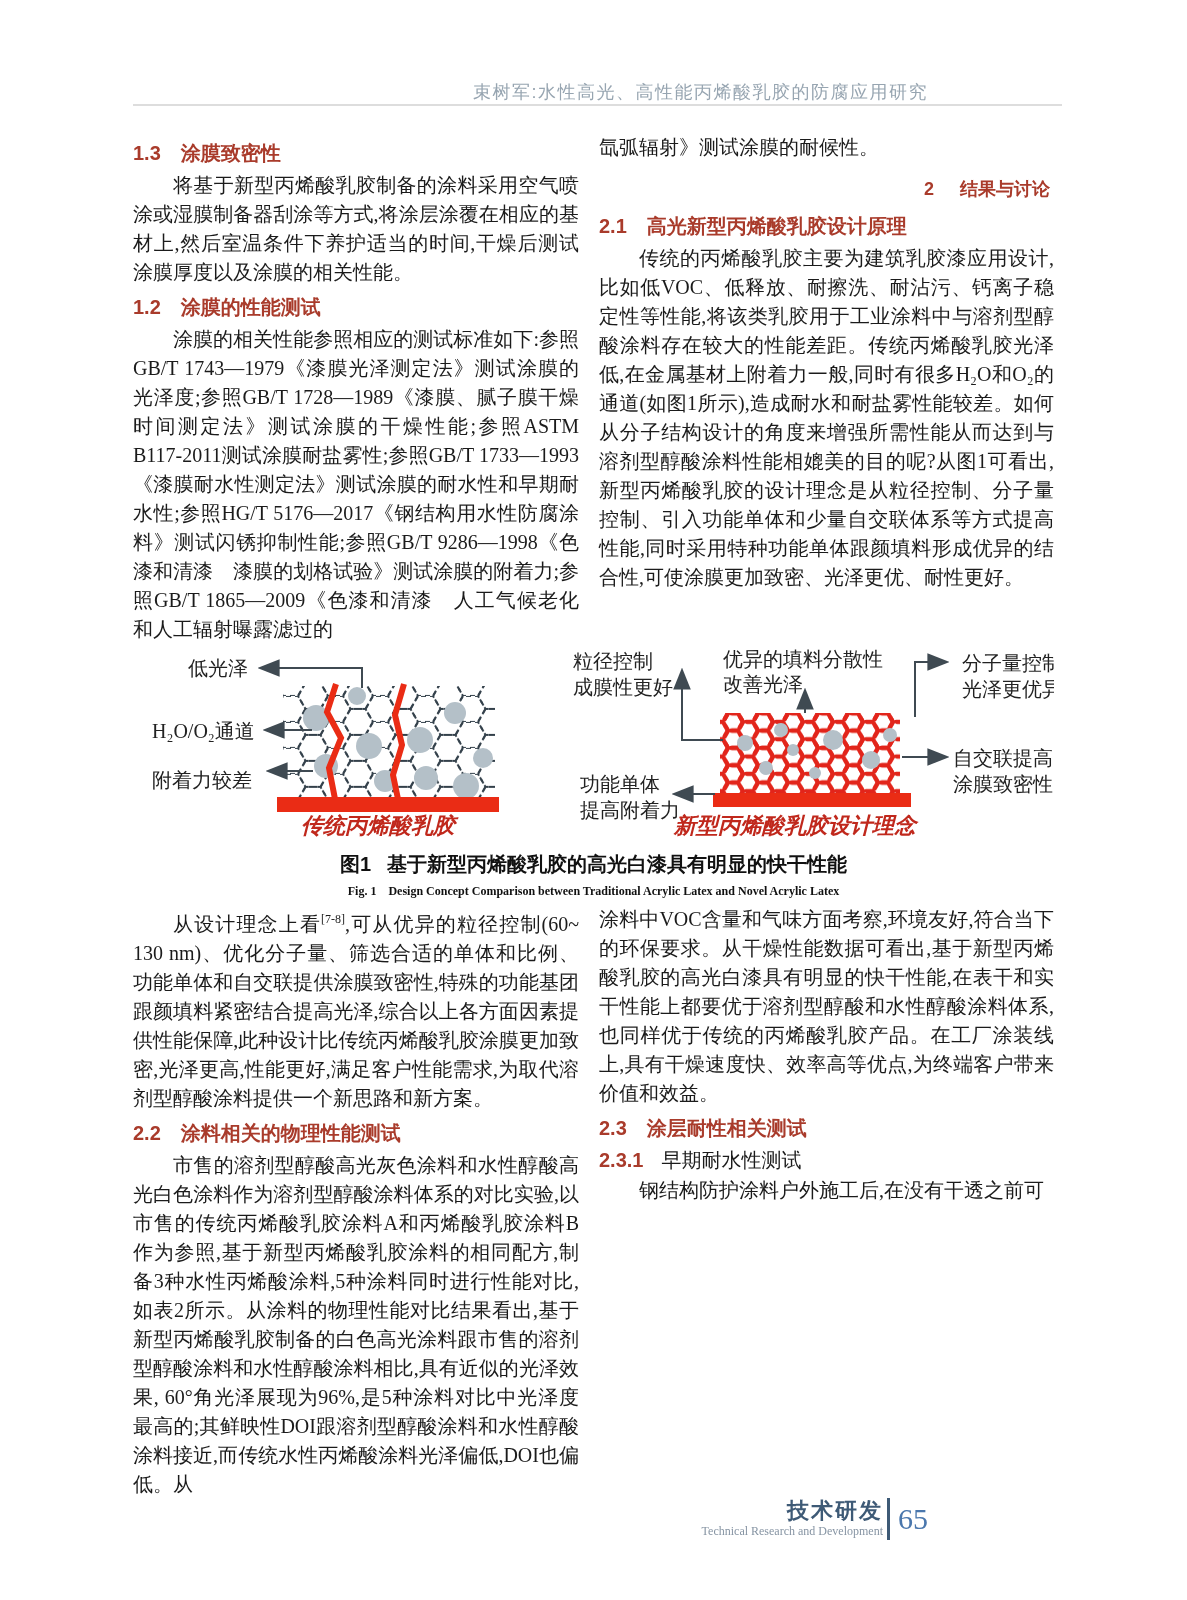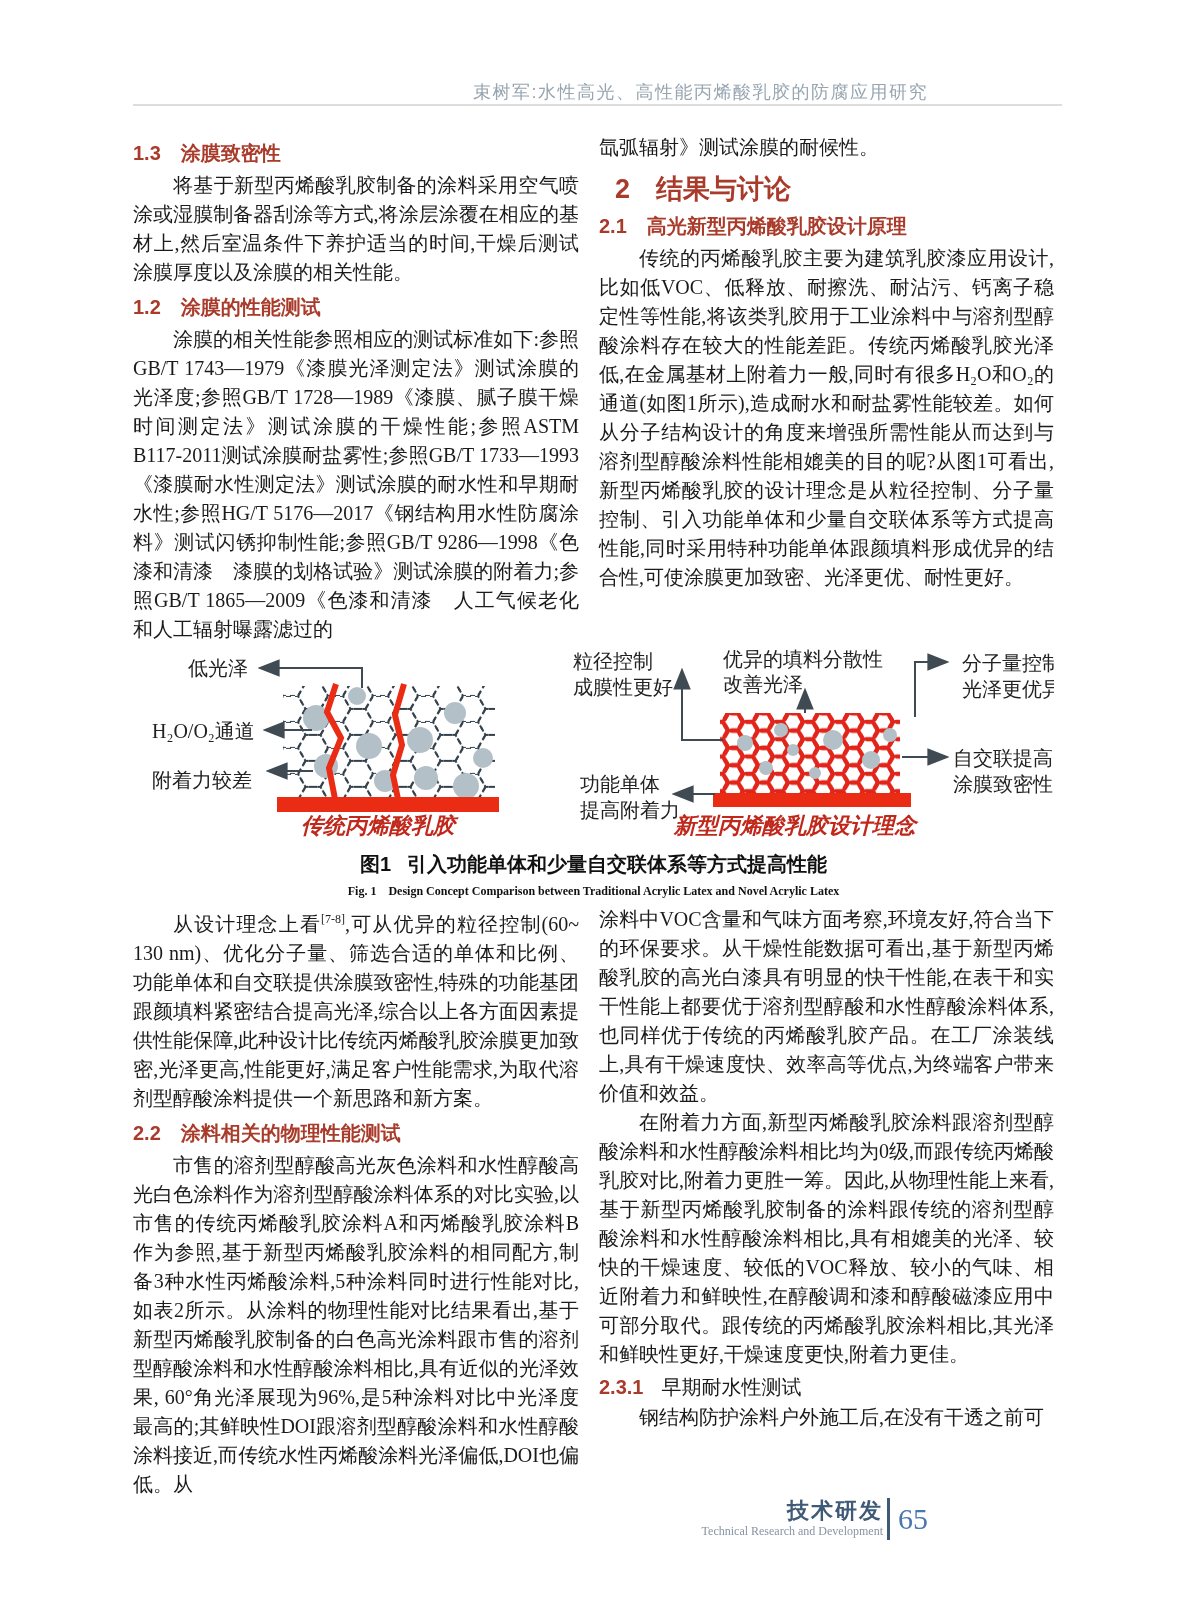--- a/index.html
+++ b/index.html
@@ -15,21 +15,21 @@
   #col-rt{left:599px;top:133px;width:455px;}
   #col-lb{left:133px;top:905px;}
   #col-rb{left:599px;top:905px;width:455px;}
   .para{margin:0;text-indent:2em;}
   .para.noindent{text-indent:0;}
   sup{font-size:12px;}
   .h-sec{color:#a93b2b;font-family:"Liberation Sans","DejaVu Sans",sans-serif;font-weight:bold;
         font-size:20px;line-height:28px;margin:6px 0 4px;text-indent:0;text-align:left;}
   .h-sec .num{margin-right:20px;}
   .h-main{color:#a93b2b;font-family:"Liberation Sans","DejaVu Sans",sans-serif;font-weight:bold;
-        font-size:27px;line-height:34px;margin:10px 16px 6px;text-indent:0;text-align:left;}
+        font-size:18px;line-height:34px;margin:10px 4px 6px;text-indent:0;text-align:right;}
   .h-main .num{margin-right:26px;}
   .h-sub3{font-size:20px;line-height:28px;margin:4px 0 2px;text-indent:0;text-align:left;}
   .h-sub3 .num{color:#a93b2b;font-family:"Liberation Sans","DejaVu Sans",sans-serif;font-weight:bold;margin-right:18px;}
   .h-sub3 .t3{color:#1b1b1b;font-weight:normal;}
   
   .figure{position:absolute;left:133px;top:618px;width:921px;}
   .fig-svg text{font-family:"Liberation Serif","DejaVu Serif",serif;font-size:20px;fill:#222;}
   .fig-svg text.fig-red-cap{fill:#c0281c;font-style:italic;font-weight:bold;font-size:22px;}
   .fig-cap-cn{text-align:center;font-family:"Liberation Sans","DejaVu Sans",sans-serif;font-weight:bold;
         font-size:20px;color:#111;margin-top:2px;}
@@ -168,38 +168,40 @@
         <text x="829" y="78">光泽更优异</text>
         <text x="447" y="173">功能单体</text>
         <text x="447" y="199">提高附着力</text>
         <text x="820" y="147">自交联提高</text>
         <text x="820" y="173">涂膜致密性</text>
         <text x="662" y="215" text-anchor="middle" class="fig-red-cap">新型丙烯酸乳胶设计理念</text>
       </g>
     </svg>
 
     <div class="fig-cap-cn">
-      <span class="capnum">图1</span><span>引入功能单体和少量自交联体系等方式提高性能</span>
+      <span class="capnum">图1</span><span>基于新型丙烯酸乳胶的高光白漆具有明显的快干性能</span>
     </div>
     <div class="fig-cap-en">
       <span class="capnum">Fig. 1</span><span>Design Concept Comparison between Traditional Acrylic Latex and Novel Acrylic Latex</span>
     </div>
   </div>
 
   <div class="col" id="col-lb">
     <p class="para"><span>从设计理念上看</span><sup>[7-8]</sup><span>,可从优异的粒径控制(60~ 130 nm)、优化分子量、筛选合适的单体和比例、功能单体和自交联提供涂膜致密性,特殊的功能基团跟颜填料紧密结合提高光泽,综合以上各方面因素提供性能保障,此种设计比传统丙烯酸乳胶涂膜更加致密,光泽更高,性能更好,满足客户性能需求,为取代溶剂型醇酸涂料提供一个新思路和新方案。</span></p>
     <div class="h-sec">
       <span class="num">2.2</span><span>涂料相关的物理性能测试</span>
     </div>
     <p class="para">市售的溶剂型醇酸高光灰色涂料和水性醇酸高光白色涂料作为溶剂型醇酸涂料体系的对比实验,以市售的传统丙烯酸乳胶涂料A和丙烯酸乳胶涂料B作为参照,基于新型丙烯酸乳胶涂料的相同配方,制备3种水性丙烯酸涂料,5种涂料同时进行性能对比,如表2所示。从涂料的物理性能对比结果看出,基于新型丙烯酸乳胶制备的白色高光涂料跟市售的溶剂型醇酸涂料和水性醇酸涂料相比,具有近似的光泽效果, 60°角光泽展现为96%,是5种涂料对比中光泽度最高的;其鲜映性DOI跟溶剂型醇酸涂料和水性醇酸涂料接近,而传统水性丙烯酸涂料光泽偏低,DOI也偏低。从</p>
   </div>
 
   <div class="col" id="col-rb">
     <p class="para noindent">涂料中VOC含量和气味方面考察,环境友好,符合当下的环保要求。从干燥性能数据可看出,基于新型丙烯酸乳胶的高光白漆具有明显的快干性能,在表干和实干性能上都要优于溶剂型醇酸和水性醇酸涂料体系,也同样优于传统的丙烯酸乳胶产品。在工厂涂装线上,具有干燥速度快、效率高等优点,为终端客户带来价值和效益。</p>
-    <p class="para">在附着力方面,新型丙烯酸乳胶涂料跟溶剂型醇酸涂料和水性醇酸涂料相比均为0级,而跟传统丙烯酸乳胶对比,附着力更胜一筹。因此,从物理性能上来看,基于新型丙烯酸乳胶制备的涂料跟传统的溶剂型醇酸涂料和水性醇酸涂料相比,具有相媲美的光泽、较快的干燥速度、较低的VOC释放、较小的气味、相近附着力和鲜映性,在醇酸调和漆和醇酸磁漆应用中可部分取代。跟传统的丙烯酸乳胶涂料相比,其光泽和鲜映性更好,干燥速度更快,附着力更佳。</p>
+    <div class="h-sec">
+      <span class="num">2.3</span><span>涂层耐性相关测试</span>
+    </div>
     <div class="h-sub3">
       <span class="num">2.3.1</span><span class="t3">早期耐水性测试</span>
     </div>
     <p class="para">钢结构防护涂料户外施工后,在没有干透之前可</p>
   </div>
 
   <div class="footer">
     <div class="footer-left">
       <div class="f-cn">技术研发</div>
       <div class="f-en">Technical Research and Development</div>

